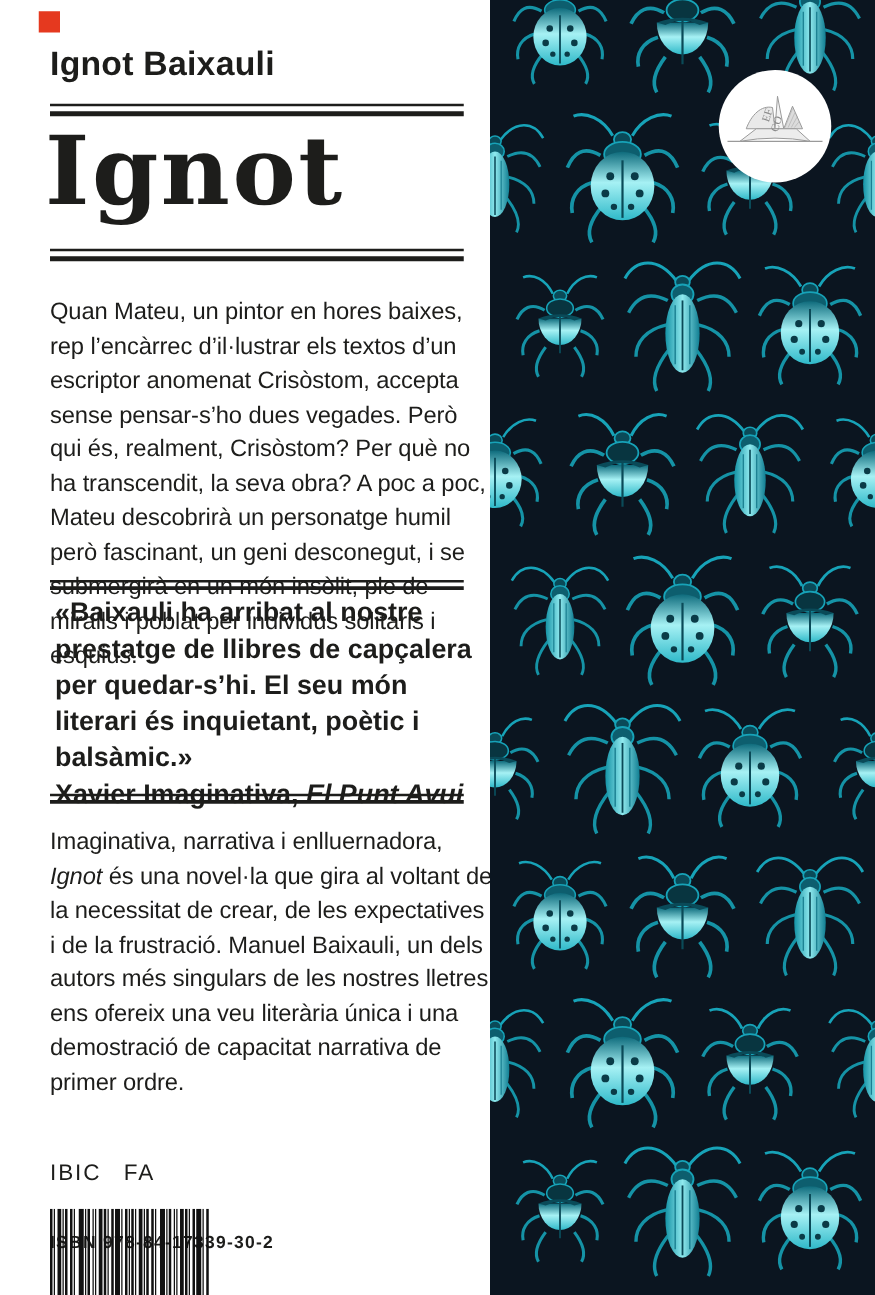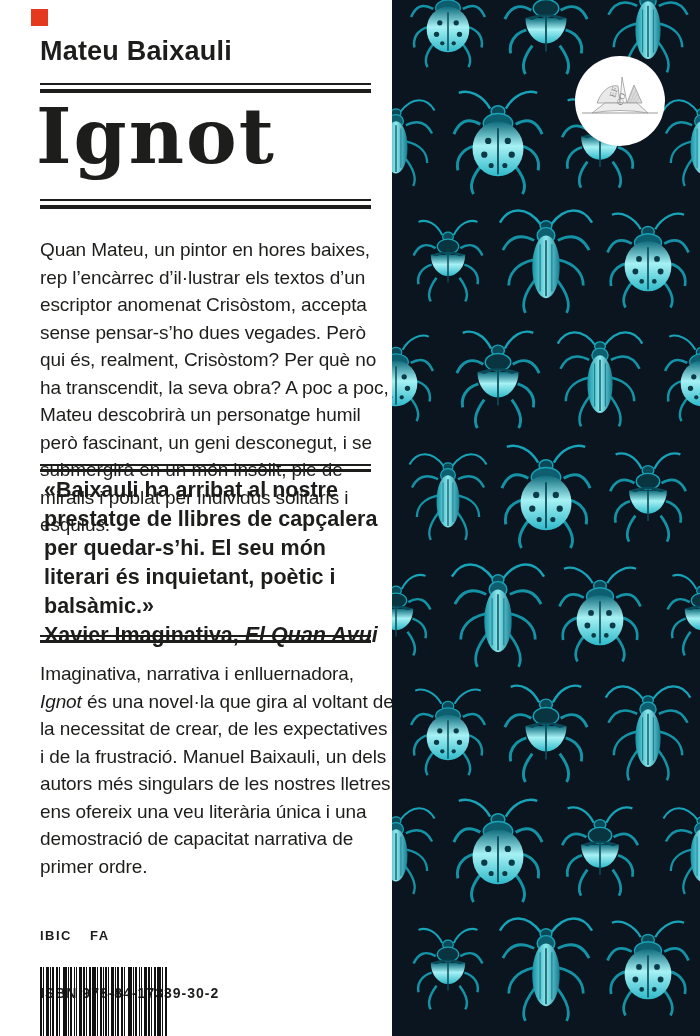--- a/index.html
+++ b/index.html
@@ -38,21 +38,21 @@
   }
   .quote-attrib{display:block;}
   .quote-source{font-style:italic;}
   .review{
     position:absolute;left:40px;top:660px;width:356px;margin:0;
     font-size:19px;line-height:27.5px;letter-spacing:-0.1px;
   }
   .italic{font-style:italic;}
   .meta-ibic{
     position:absolute;left:40px;top:928px;
-    font-size:13px;font-weight:bold;letter-spacing:1.5px;
+    font-size:18px;font-weight:normal;letter-spacing:1.5px;
   }
   .meta-ibic .code{margin-left:18px;}
   .meta-isbn{
     position:absolute;left:40px;top:985px;
     font-size:14px;letter-spacing:1px;font-weight:bold;
   }
   .barcode{position:absolute;left:40px;top:967px;}
   .beetle-panel{
     position:absolute;left:392px;top:0;width:308px;height:1036px;
     background:var(--panel,#0b1520);overflow:hidden;
@@ -63,36 +63,36 @@
     border-radius:50%;background:#ffffff;
   }
 </style>
 </head>
 <body>
 
 <div class="cover">
 
   <div class="red-square"></div>
 
-  <div class="author">Mateu Baixauli</div>
+  <div class="author">Ignot Baixauli</div>
 
   <div class="rule rule-heavy" style="top:83px"></div>
 
   <h1 class="title">Ignot</h1>
 
   <div class="rule rule-heavy" style="top:199px"></div>
 
   <p class="synopsis">Quan Mateu, un pintor en hores baixes, rep l’encàrrec d’il·lustrar els textos d’un escriptor anomenat Crisòstom, accepta sense pensar-s’ho dues vegades. Però qui és, realment, Crisòstom? Per què no ha transcendit, la seva obra? A poc a poc, Mateu descobrirà un personatge humil però fascinant, un geni desconegut, i se submergirà en un món insòlit, ple de miralls i poblat per individus solitaris i esquius.</p>
 
   <div class="rule rule-light" style="top:464px"></div>
 
   <blockquote class="quote">
     <span class="quote-text">«Baixauli ha arribat al nostre prestatge de llibres de capçalera per quedar-s’hi. El seu món literari és inquietant, poètic i balsàmic.»</span>
     <span class="quote-attrib">
-      <span>Xavier Imaginativa, </span><span class="quote-source">El Quan Avui</span>
+      <span>Xavier Imaginativa, </span><span class="quote-source">El Punt Avui</span>
     </span>
   </blockquote>
 
   <div class="rule rule-light" style="top:635px"></div>
 
   <p class="review">
     <span>Imaginativa, narrativa i enlluernadora, </span><span class="italic">Ignot</span><span> és una novel·la que gira al voltant de la necessitat de crear, de les expectatives i de la frustració. Manuel Baixauli, un dels autors més singulars de les nostres lletres, ens ofereix una veu literària única i una demostració de capacitat narrativa de primer ordre.</span>
   </p>
 
   <div class="meta-ibic">

